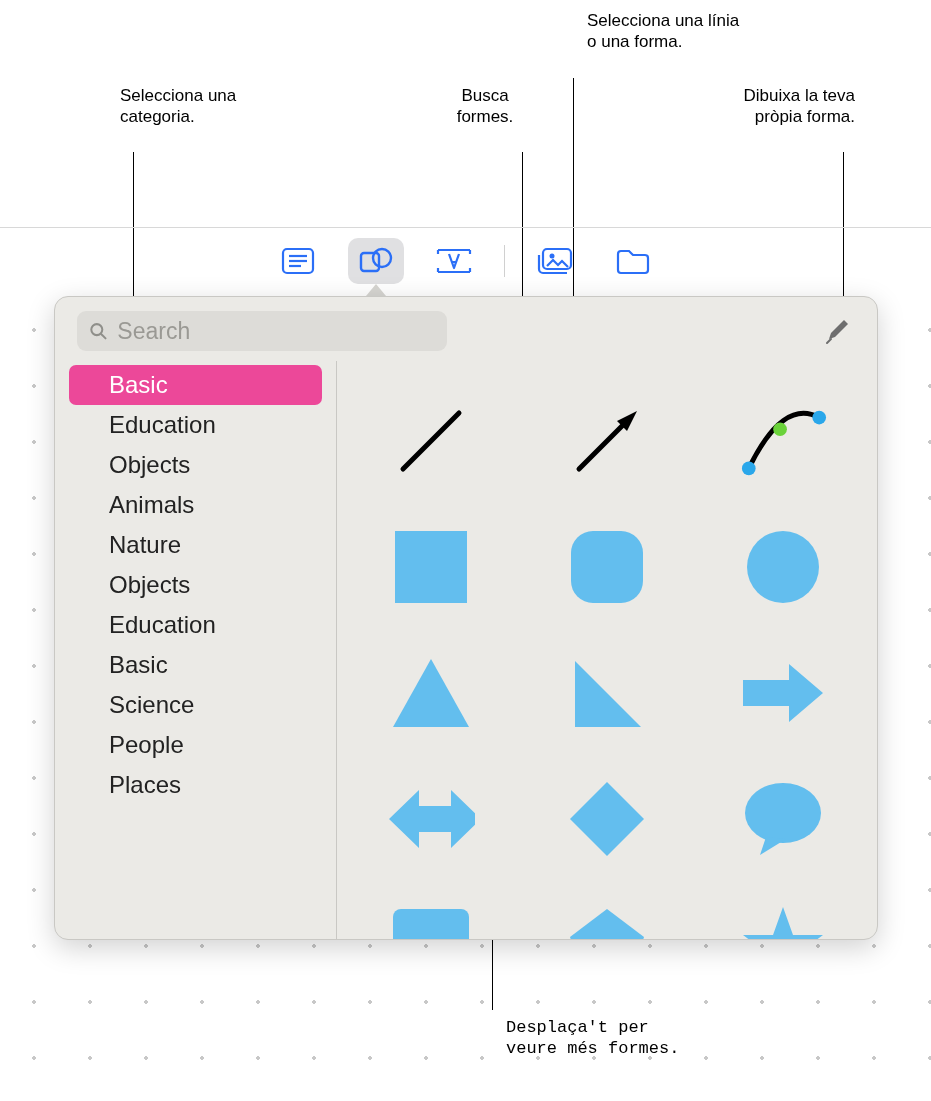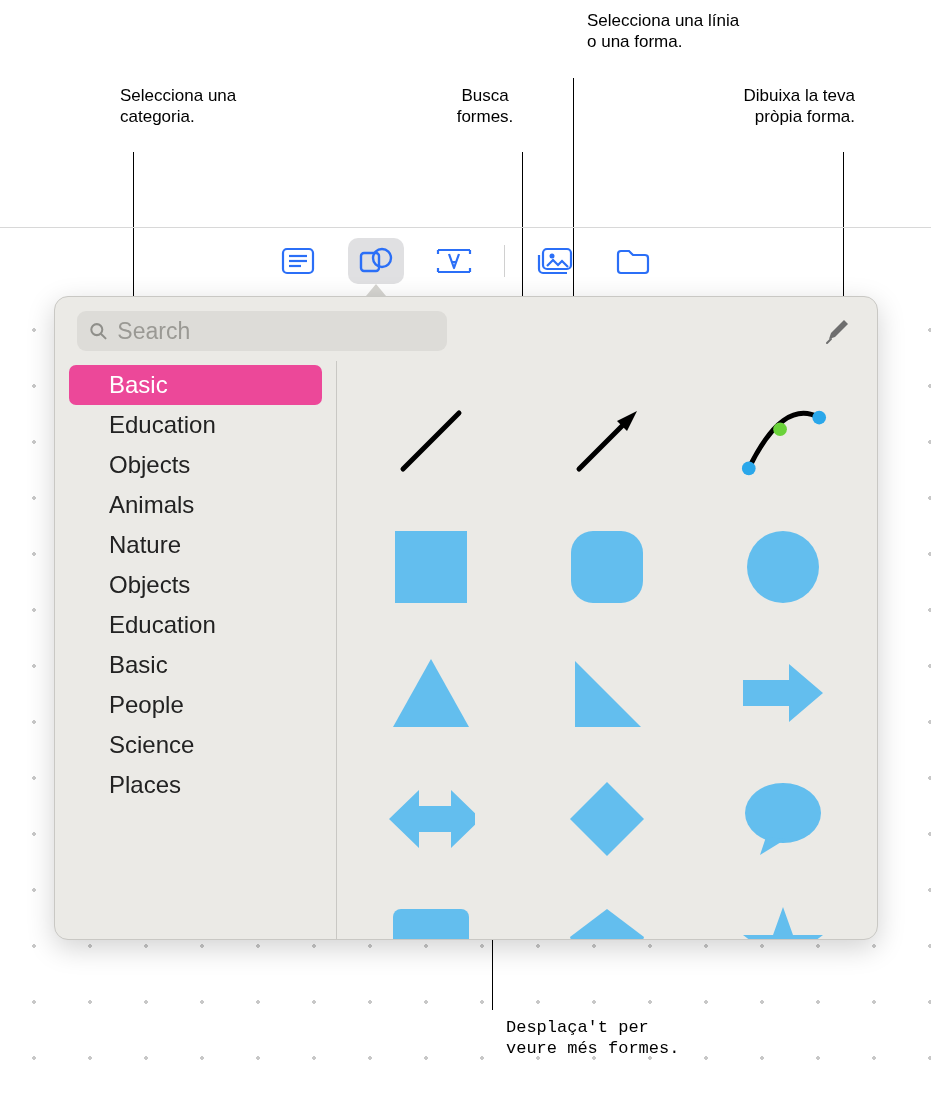--- a/index.html
+++ b/index.html
@@ -261,22 +261,22 @@
   <div class="panel-body">
     <div class="sidebar" id="sidebar">
         <div class="cat-item selected">Basic</div>
         <div class="cat-item">Education</div>
         <div class="cat-item">Objects</div>
         <div class="cat-item">Animals</div>
         <div class="cat-item">Nature</div>
         <div class="cat-item">Objects</div>
         <div class="cat-item">Education</div>
         <div class="cat-item">Basic</div>
+        <div class="cat-item">Science</div>
         <div class="cat-item">People</div>
-        <div class="cat-item">Science</div>
         <div class="cat-item">Places</div>
       </div>
 
     <div class="grid-area">
       <div class="shape-grid" id="shape-grid">
           <div class="shape-cell">
             <svg width="80" height="80" viewBox="0 0 80 80">
               <line x1="12" y1="68" x2="68" y2="12" stroke="#000" stroke-width="5" stroke-linecap="round"></line>
             </svg>
           </div>

